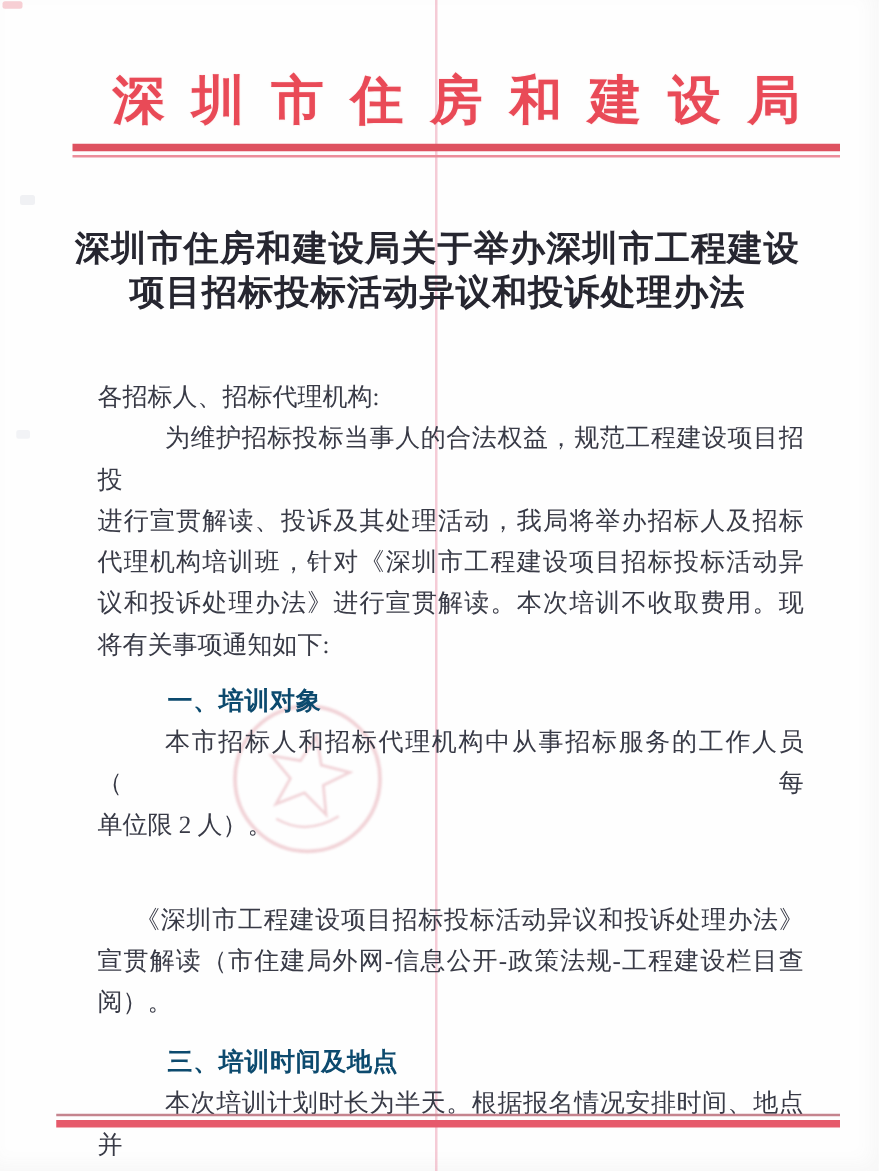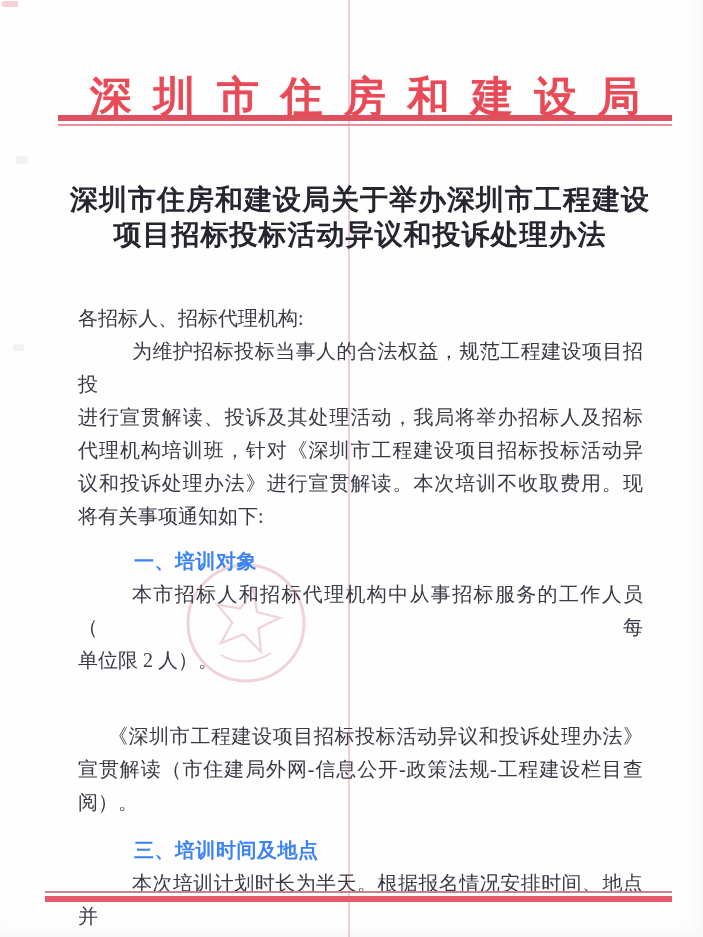--- a/index.html
+++ b/index.html
@@ -8,45 +8,44 @@
     overflow:hidden;
     font-family:"Liberation Serif","DejaVu Serif",serif;
     box-shadow:inset -6px -6px 14px rgba(120,110,110,0.05);
   }
   
   .agency{
     position:absolute;left:90px;top:56px;
     font-size:42px;line-height:50px;font-weight:700;
     color:#e94a57;letter-spacing:21.5px;white-space:nowrap;
     text-shadow:0 0 1px rgba(233,74,87,.35);
-    margin-top:16px;
   }
   .rule{position:absolute;}
   .rule-top-thick{left:58px;right:31px;top:115px;height:6px;background:#de5260;}
   .rule-top-thin{left:58px;right:31px;top:124px;height:2px;background:#ec8e9b;}
   .rule-bottom-thin{left:45px;right:31px;top:891px;height:2px;background:#c5848e;}
   .rule-bottom-thick{left:45px;right:31px;top:896px;height:6px;background:#e65a6b;}
   
   .doc-title{
-    position:absolute;left:70px;top:182px;width:580px;
+    position:absolute;left:60px;top:182px;width:580px;
     text-align:center;font-size:28px;line-height:35px;font-weight:700;
     color:#262630;letter-spacing:1px;
   }
   
   .body-text{
     position:absolute;left:78px;top:302px;width:565px;
     font-size:20px;line-height:33px;color:#383a46;
   }
   .line{width:100%;white-space:nowrap;}
   .fill{white-space:normal;text-align:justify;text-align-last:justify;text-justify:inter-character;}
   .ind{text-indent:54px;}
   .ind-bracket{text-indent:30px;margin-top:43px;}
   .sec-heading{
     font-family:"Liberation Sans","DejaVu Sans",sans-serif;
-    font-weight:700;color:#3b82f6;margin-left:56px;letter-spacing:0.5px;
+    font-weight:700;color:#0c4a6e;margin-left:56px;letter-spacing:0.5px;
   }
   .mt12{margin-top:12px;}
   .mt15{margin-top:15px;}
   
   .fold-line{
     position:absolute;left:348px;top:0;width:2px;height:937px;
     background:rgba(236,160,180,0.55);
   }
   
   .seal{

